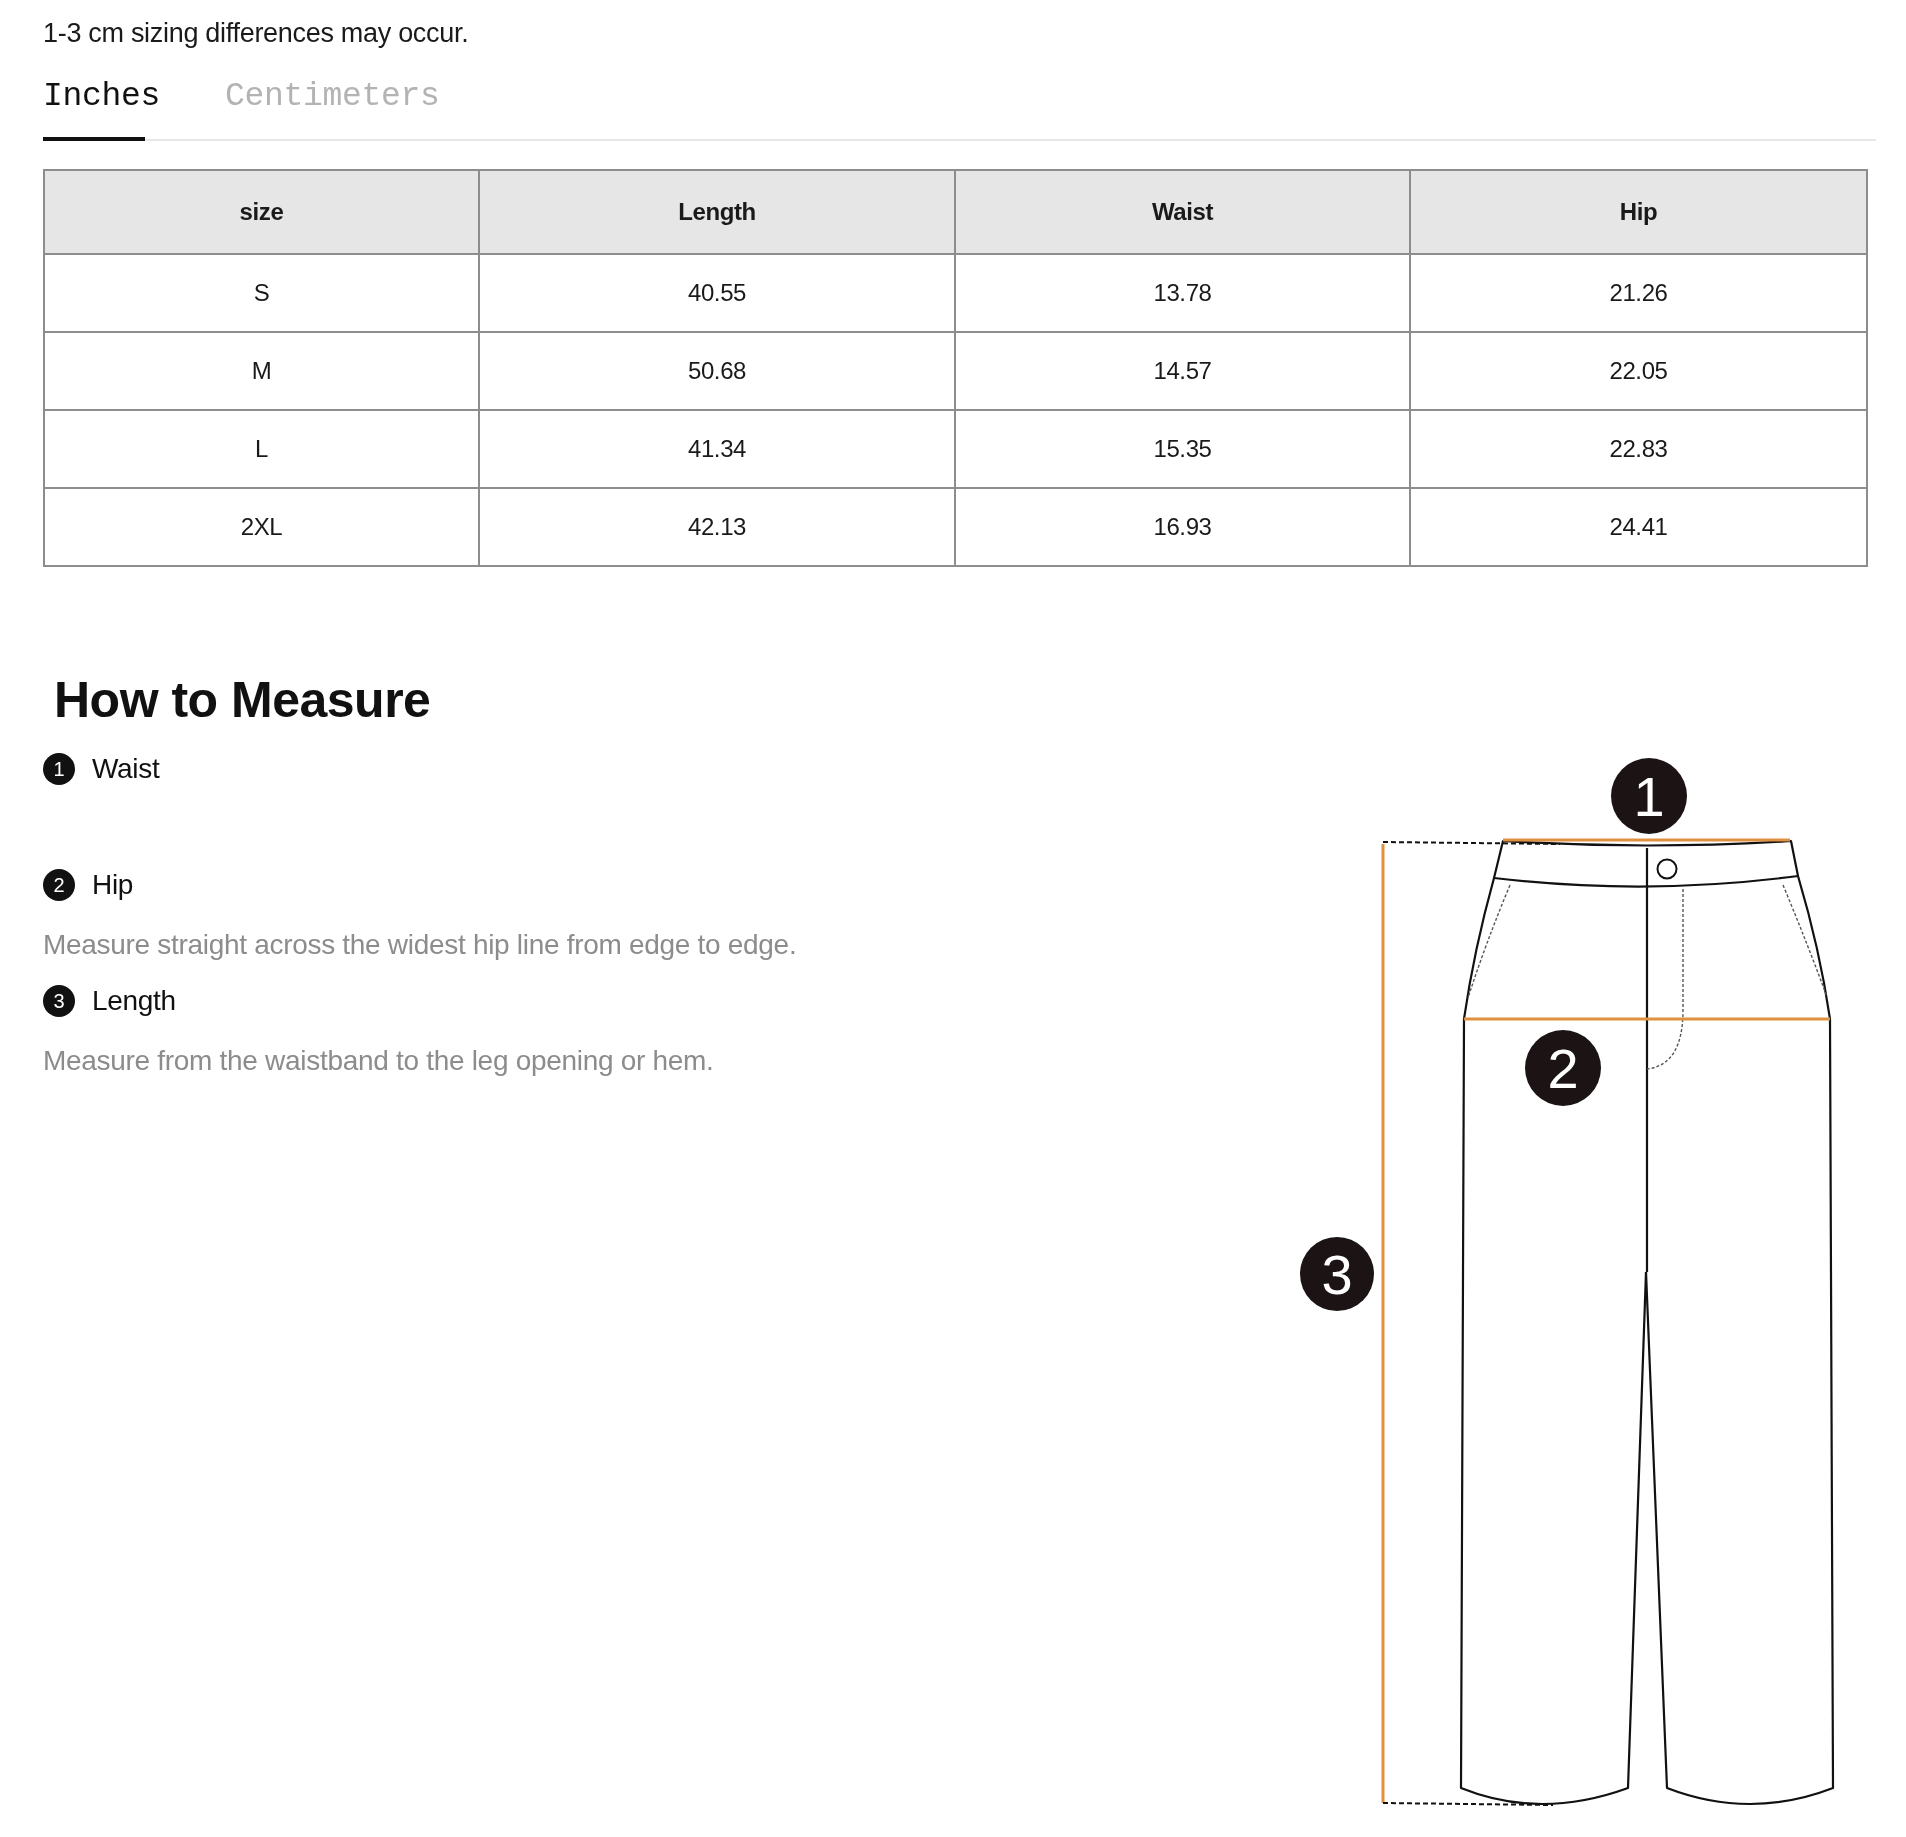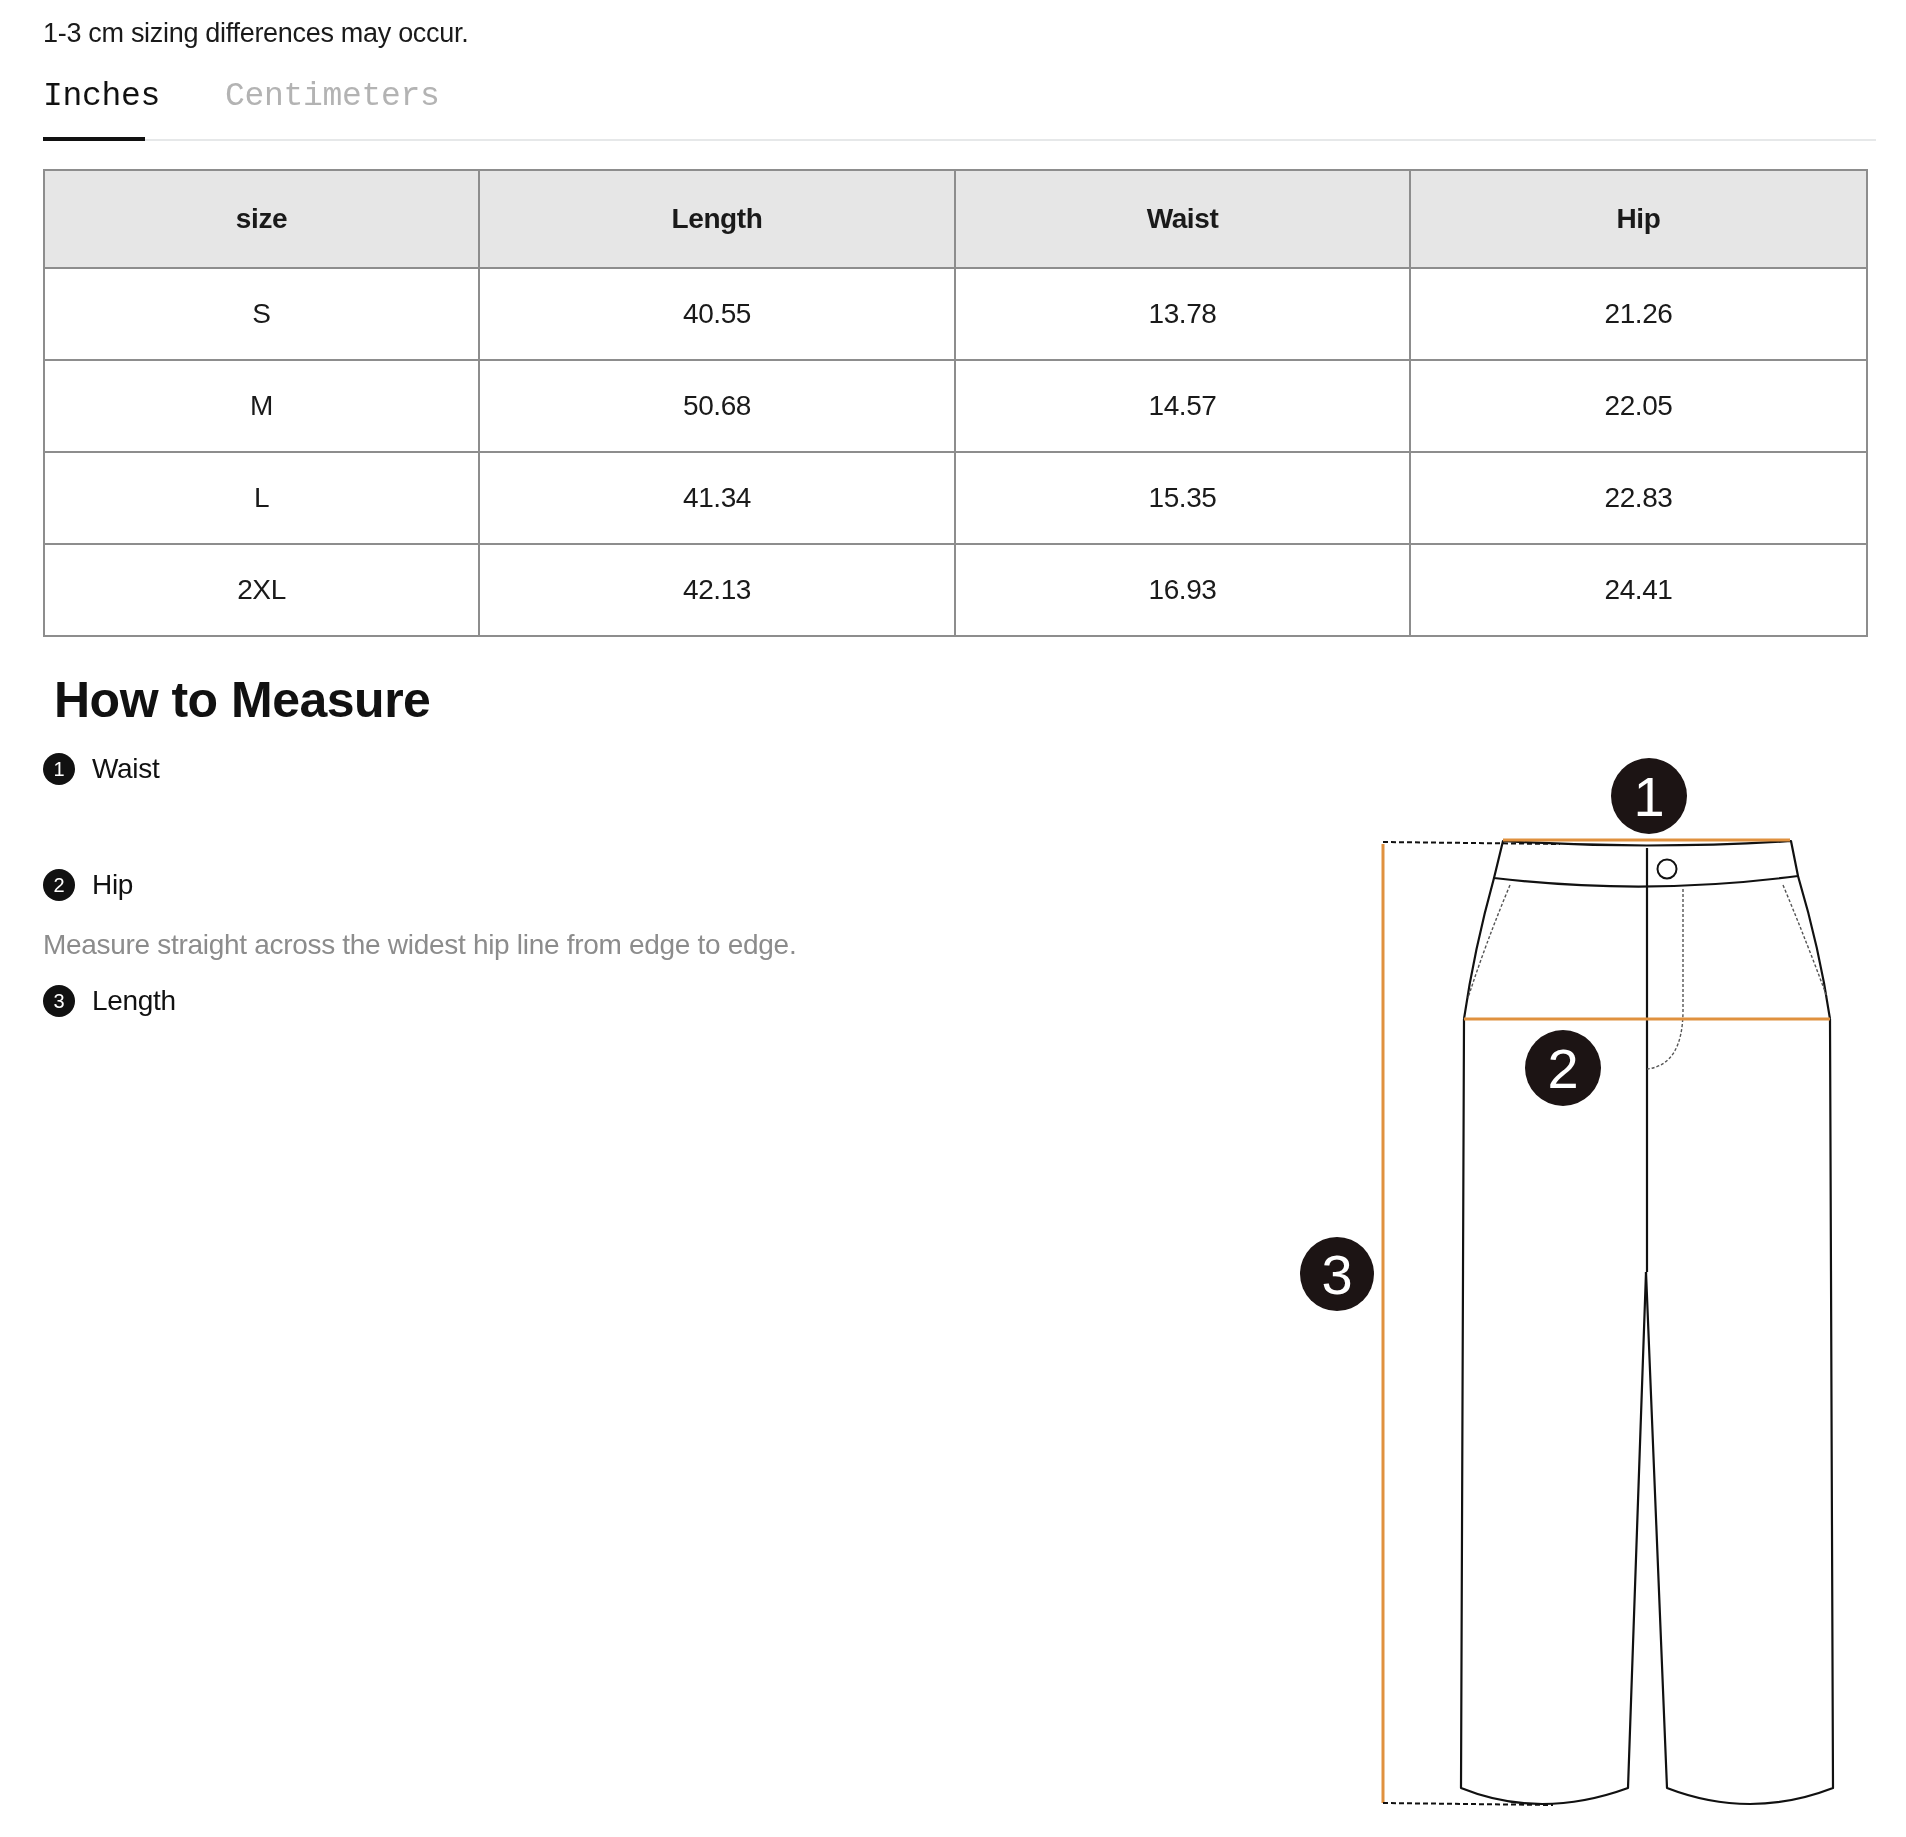--- a/index.html
+++ b/index.html
@@ -22,22 +22,22 @@
   .tab.active { left: 0; color: #111111; }
   .tab.inactive { left: 182px; color: #b3b3b3; }
   .tab-underline {
     position: absolute; left: 0; top: 59px; width: 102px; height: 4px; background: #111111;
   }
   table.size-table {
     position: absolute; left: 43px; top: 169px; width: 1823px;
     border-collapse: collapse; table-layout: fixed;
   }
   .size-table th, .size-table td {
-    border: 2px solid #8d8d8d; text-align: center; padding: 8px;
-    font-size: 28px; letter-spacing: -0.4px;
+    border: 2px solid #8d8d8d; text-align: center; padding: 1px;
+    font-size: 24px; letter-spacing: -0.4px;
   }
   .size-table th { background: #e6e6e6; height: 80px; font-weight: bold; color: #1a1a1a; }
   .size-table td { height: 74px; color: #1a1a1a; background: #ffffff; }
   .heading {
     position: absolute; left: 43px; top: 660px; margin: 11px;
     font-size: 50px; font-weight: bold; letter-spacing: -0.5px; color: #111111;
   }
   .measure-list { position: absolute; left: 43px; top: 750px; width: 1100px; }
   .measure-item { position: relative; height: 116px; }
   .measure-head { position: relative; height: 38px; display: flex; align-items: center; }
@@ -123,20 +123,21 @@
       <span class="badge">2</span>
       <span class="measure-label">Hip</span>
     </div>
     <div class="measure-desc">Measure straight across the widest hip line from edge to edge.</div>
   </div>
   <div class="measure-item">
     <div class="measure-head">
       <span class="badge">3</span>
       <span class="measure-label">Length</span>
     </div>
+    <div class="measure-desc">Measure from the waistband to the leg opening or hem.</div>
   </div>
 </div>
 
 <svg class="diagram" viewBox="0 0 1906 1837" xmlns="http://www.w3.org/2000/svg">
 
   <g fill="none" stroke="#111111" stroke-width="2.2" stroke-linejoin="round">
 
     <path d="M1503 841 Q1647 850 1791 841 L1798 876 Q1647 896 1494 878 Z"></path>
 
     <path d="M1494 878 Q1474 950 1464 1019"></path>

